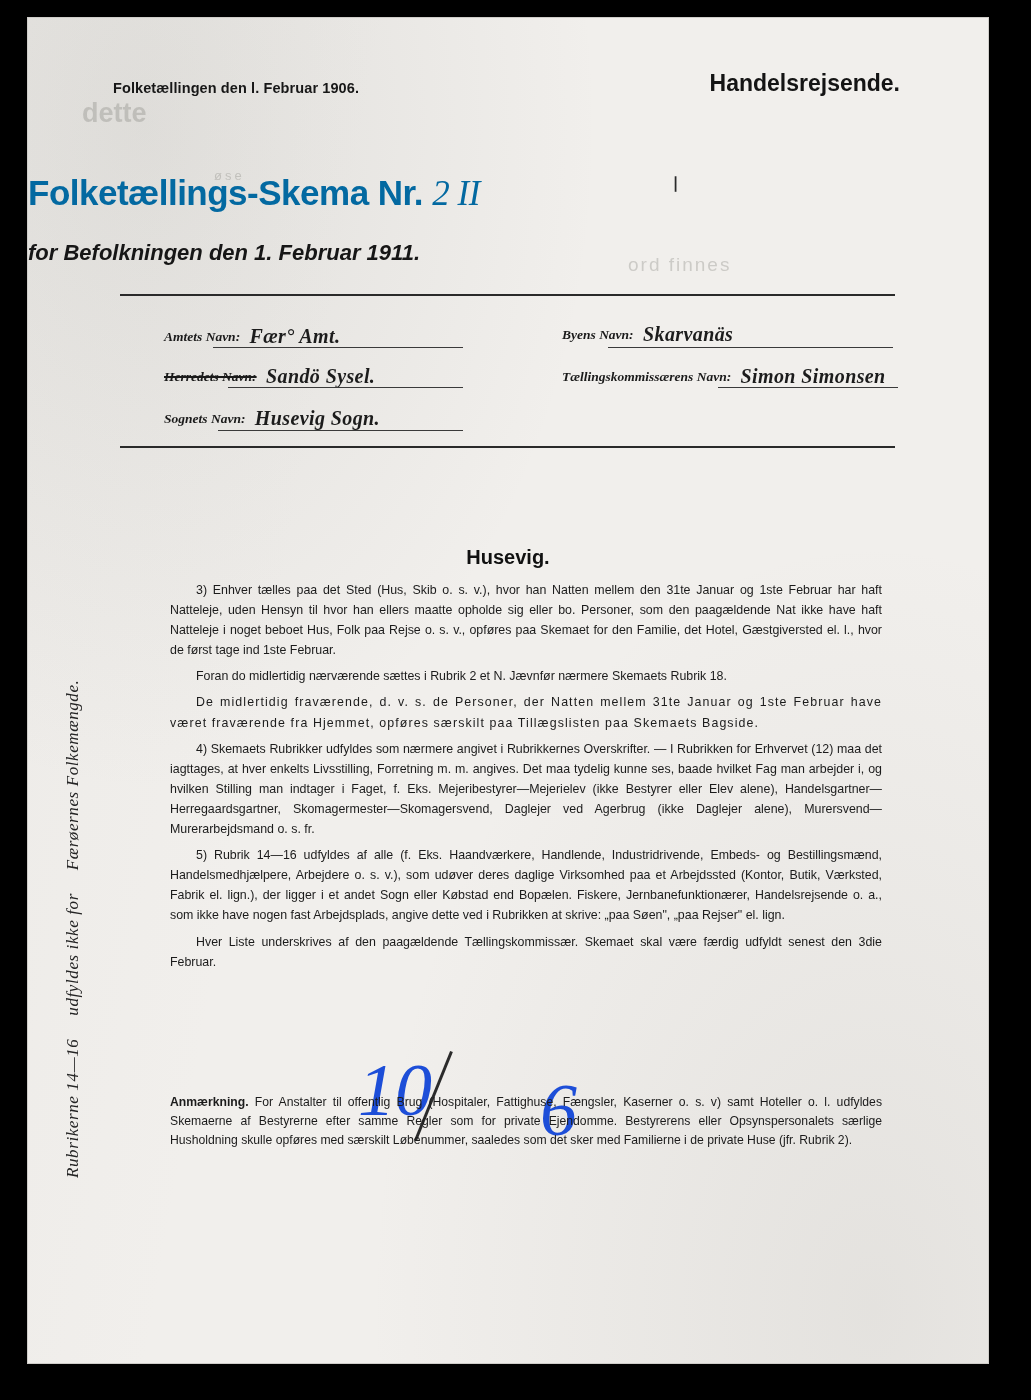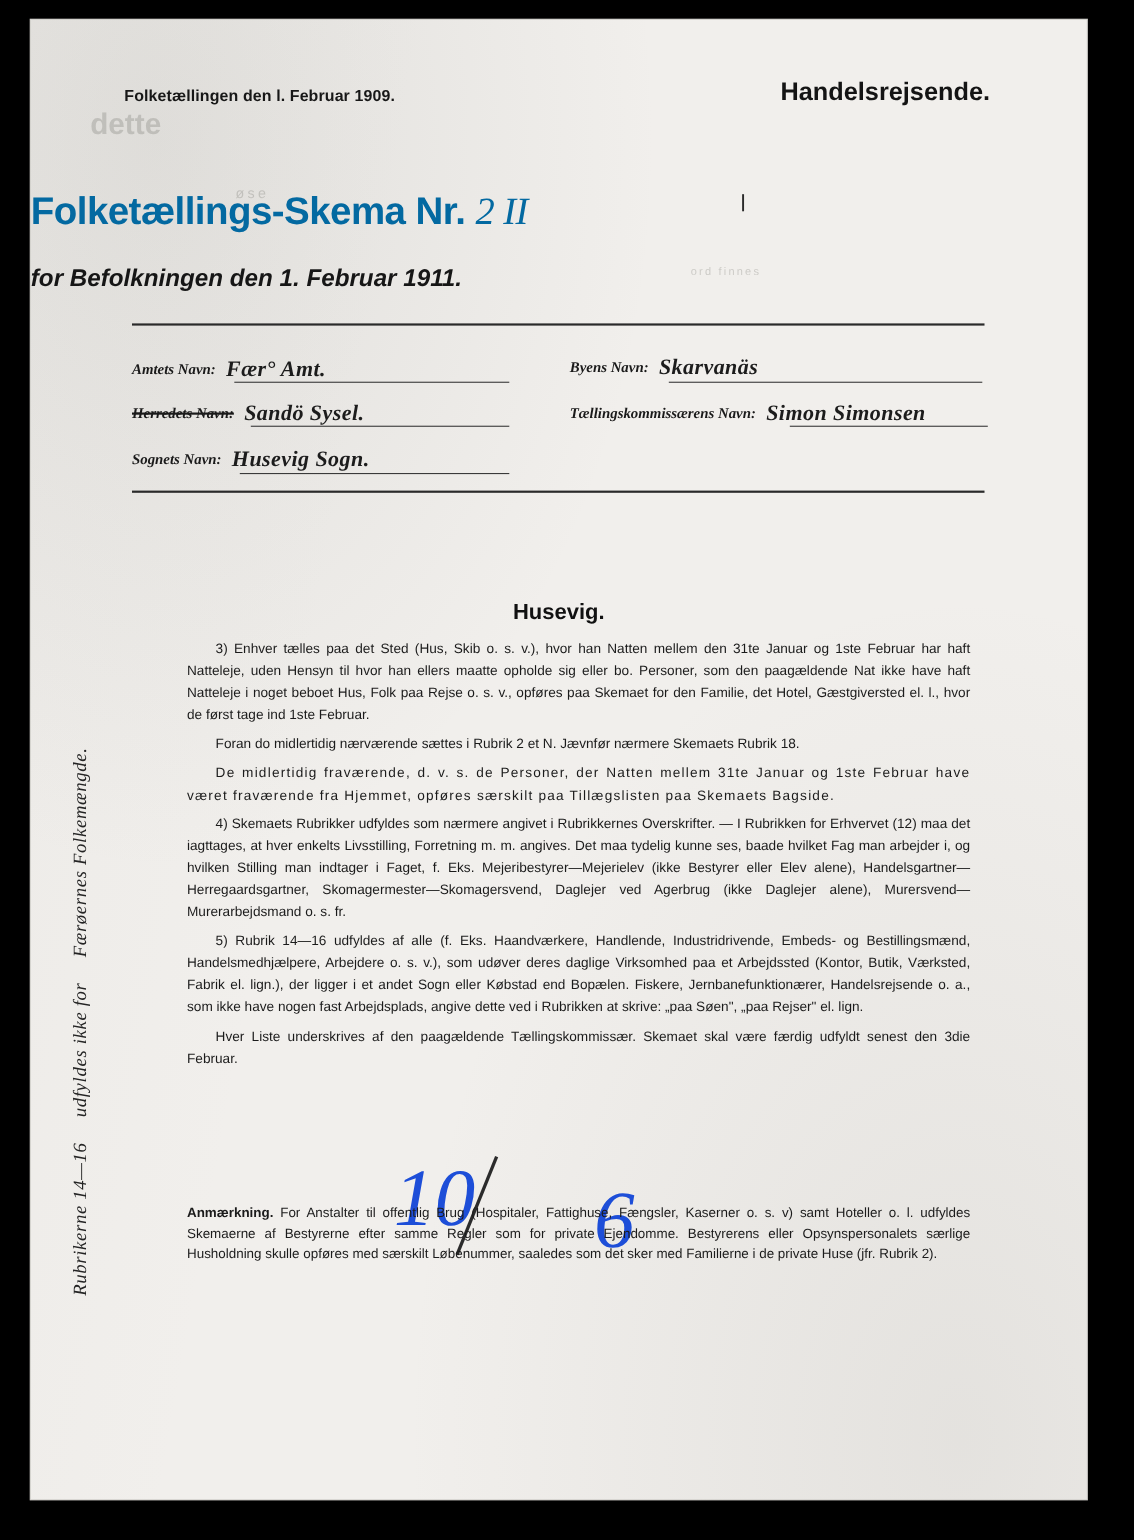--- a/index.html
+++ b/index.html
@@ -93,21 +93,21 @@
   
   .field {
     position: absolute;
     font-family: "Liberation Serif", serif;
     font-weight: bold;
     font-style: italic;
     font-size: 13.5px;
     color: #1a1a1a;
     white-space: nowrap;
   }
-  .field .lbl { display: inline-block; }
+  .field .lbl { display: inline-block; margin-left: 44px; }
   .field .strike { text-decoration: line-through; text-decoration-thickness: 1.6px; }
   .hand {
     font-family: "Liberation Serif", serif;
     font-style: italic;
     font-size: 20px;
     color: #1c1c1c;
     letter-spacing: 0.4px;
     margin-left: 6px;
     position: relative;
     top: 2px;
@@ -202,35 +202,35 @@
     color: #2a2a2a;
     font-family: "Liberation Serif", serif;
   }
   .ghost {
     position: absolute;
     font-family: "Liberation Sans", sans-serif;
     color: rgba(120,118,112,0.30);
     pointer-events: none;
   }
   #ghost-1 { left: 54px; top: 80px; font-size: 27px; font-weight: bold; }
-  #ghost-2 { left: 600px; top: 224px; font-size: 10px; letter-spacing: 2px; }
+  #ghost-2 { left: 600px; top: 236px; font-size: 19px; letter-spacing: 2px; }
   #ghost-3 { left: 186px; top: 150px; font-size: 13px; letter-spacing: 3px; }
 </style>
 </head>
 <body>
 
 <div class="page">
 
   <div class="scan-noise"></div>
 
   <div class="ghost" id="ghost-1">dette</div>
   <div class="ghost" id="ghost-2">ord finnes</div>
   <div class="ghost" id="ghost-3">øse</div>
 
-  <div class="hdr-left">Folketællingen den l. Februar 1909.</div>
+  <div class="hdr-left">Folketællingen den l. Februar 1906.</div>
   <div class="hdr-right">Handelsrejsende.</div>
 
   <div class="tick">ꞁ</div>
 
   <div class="title">
     <span>Folketællings-Skema Nr.</span>
     <span class="num">2 II</span>
   </div>
 
   <div class="subtitle">for Befolkningen den 1. Februar 1911.</div>

